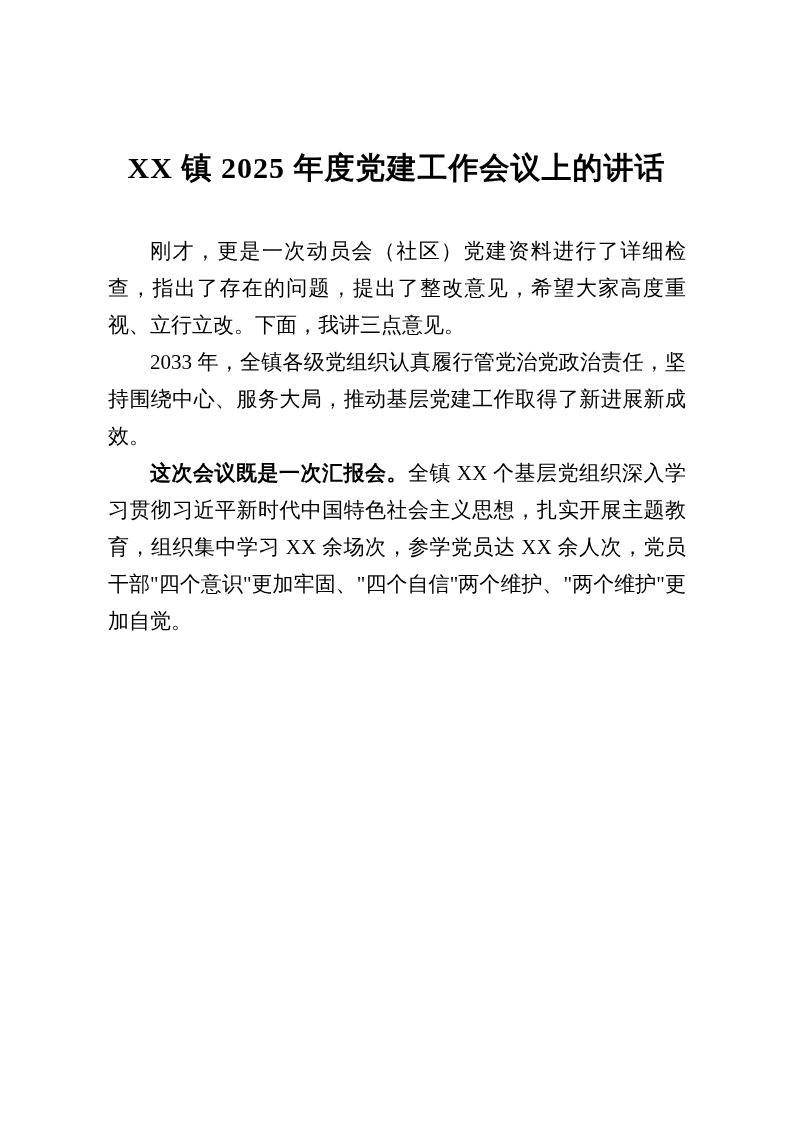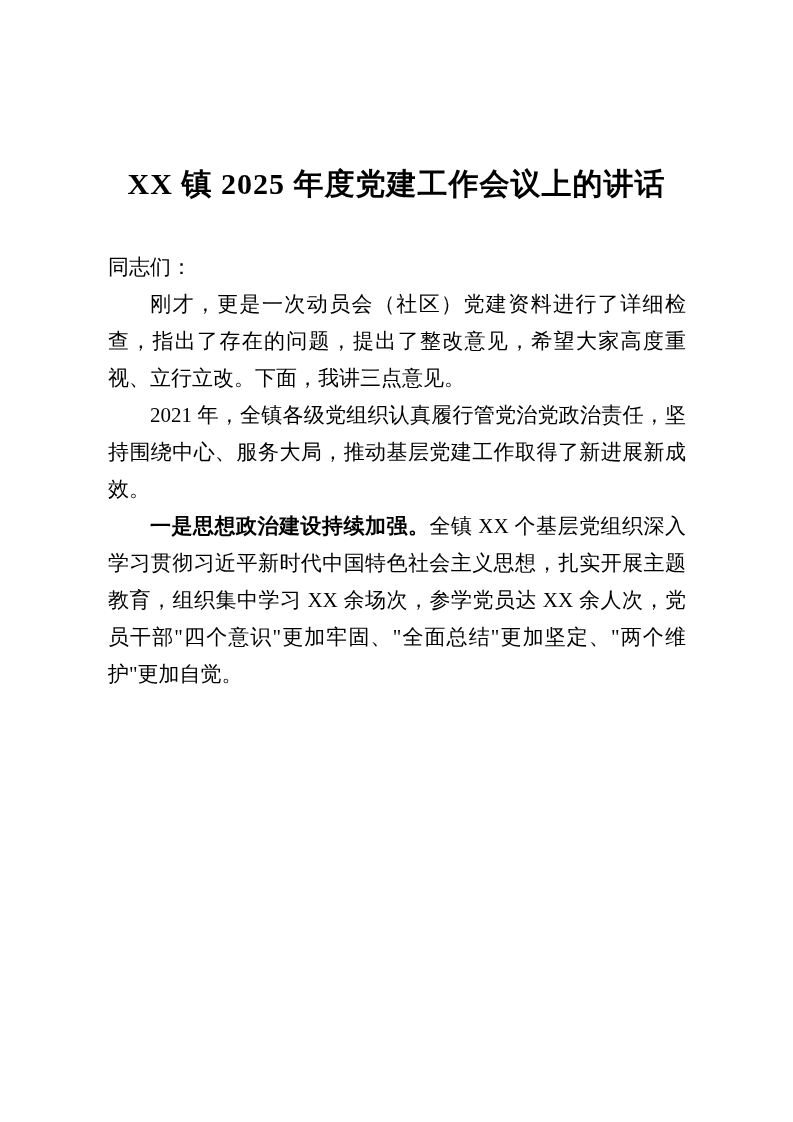--- a/index.html
+++ b/index.html
@@ -8,21 +8,20 @@
     background: #ffffff;
   }
   .page {
     position: relative;
     width: 793px;
     height: 896px;
     background: #ffffff;
     color: #000000;
     font-family: "Liberation Serif", "DejaVu Serif", serif;
     overflow: hidden;
-    margin-top: 16px;
   }
   .doc-title {
     margin: 0;
     padding-top: 148px;
     text-align: center;
     font-size: 30px;
     line-height: 40px;
     font-weight: bold;
     letter-spacing: 1px;
     color: #000000;
@@ -73,29 +72,28 @@
 </style>
 </head>
 <body>
 
 <div class="page">
 
   <h1 class="doc-title"><span>XX 镇 2025 年度党建工作会议上的讲话</span></h1>
 
   <div class="doc-body">
 
-    <p class="salutation">同志们：</p>
 
 
     <p class="indent">刚才，更是一次动员会（社区）党建资料进行了详细检查，指出了存在的问题，提出了整改意见，希望大家高度重视、立行立改。下面，我讲三点意见。</p>
 
 
-    <p class="indent">2021 年，全镇各级党组织认真履行管党治党政治责任，坚持围绕中心、服务大局，推动基层党建工作取得了新进展新成效。</p>
+    <p class="indent">2033 年，全镇各级党组织认真履行管党治党政治责任，坚持围绕中心、服务大局，推动基层党建工作取得了新进展新成效。</p>
 
-    <p class="indent"><span class="lead-bold">一是思想政治建设持续加强。</span><span>全镇 XX 个基层党组织深入学习贯彻习近平新时代中国特色社会主义思想，扎实开展主题教育，组织集中学习 XX 余场次，参学党员达 XX 余人次，党员干部"四个意识"更加牢固、"全面总结"更加坚定、"两个维护"更加自觉。</span></p>
+    <p class="indent"><span class="lead-bold">这次会议既是一次汇报会。</span><span>全镇 XX 个基层党组织深入学习贯彻习近平新时代中国特色社会主义思想，扎实开展主题教育，组织集中学习 XX 余场次，参学党员达 XX 余人次，党员干部"四个意识"更加牢固、"四个自信"两个维护、"两个维护"更加自觉。</span></p>
 
   </div>
 
   <div class="footer">
     <span class="dash">—</span><span class="num">1</span><span class="dash">—</span>
   </div>
 
 </div>
 
 </body></html>

